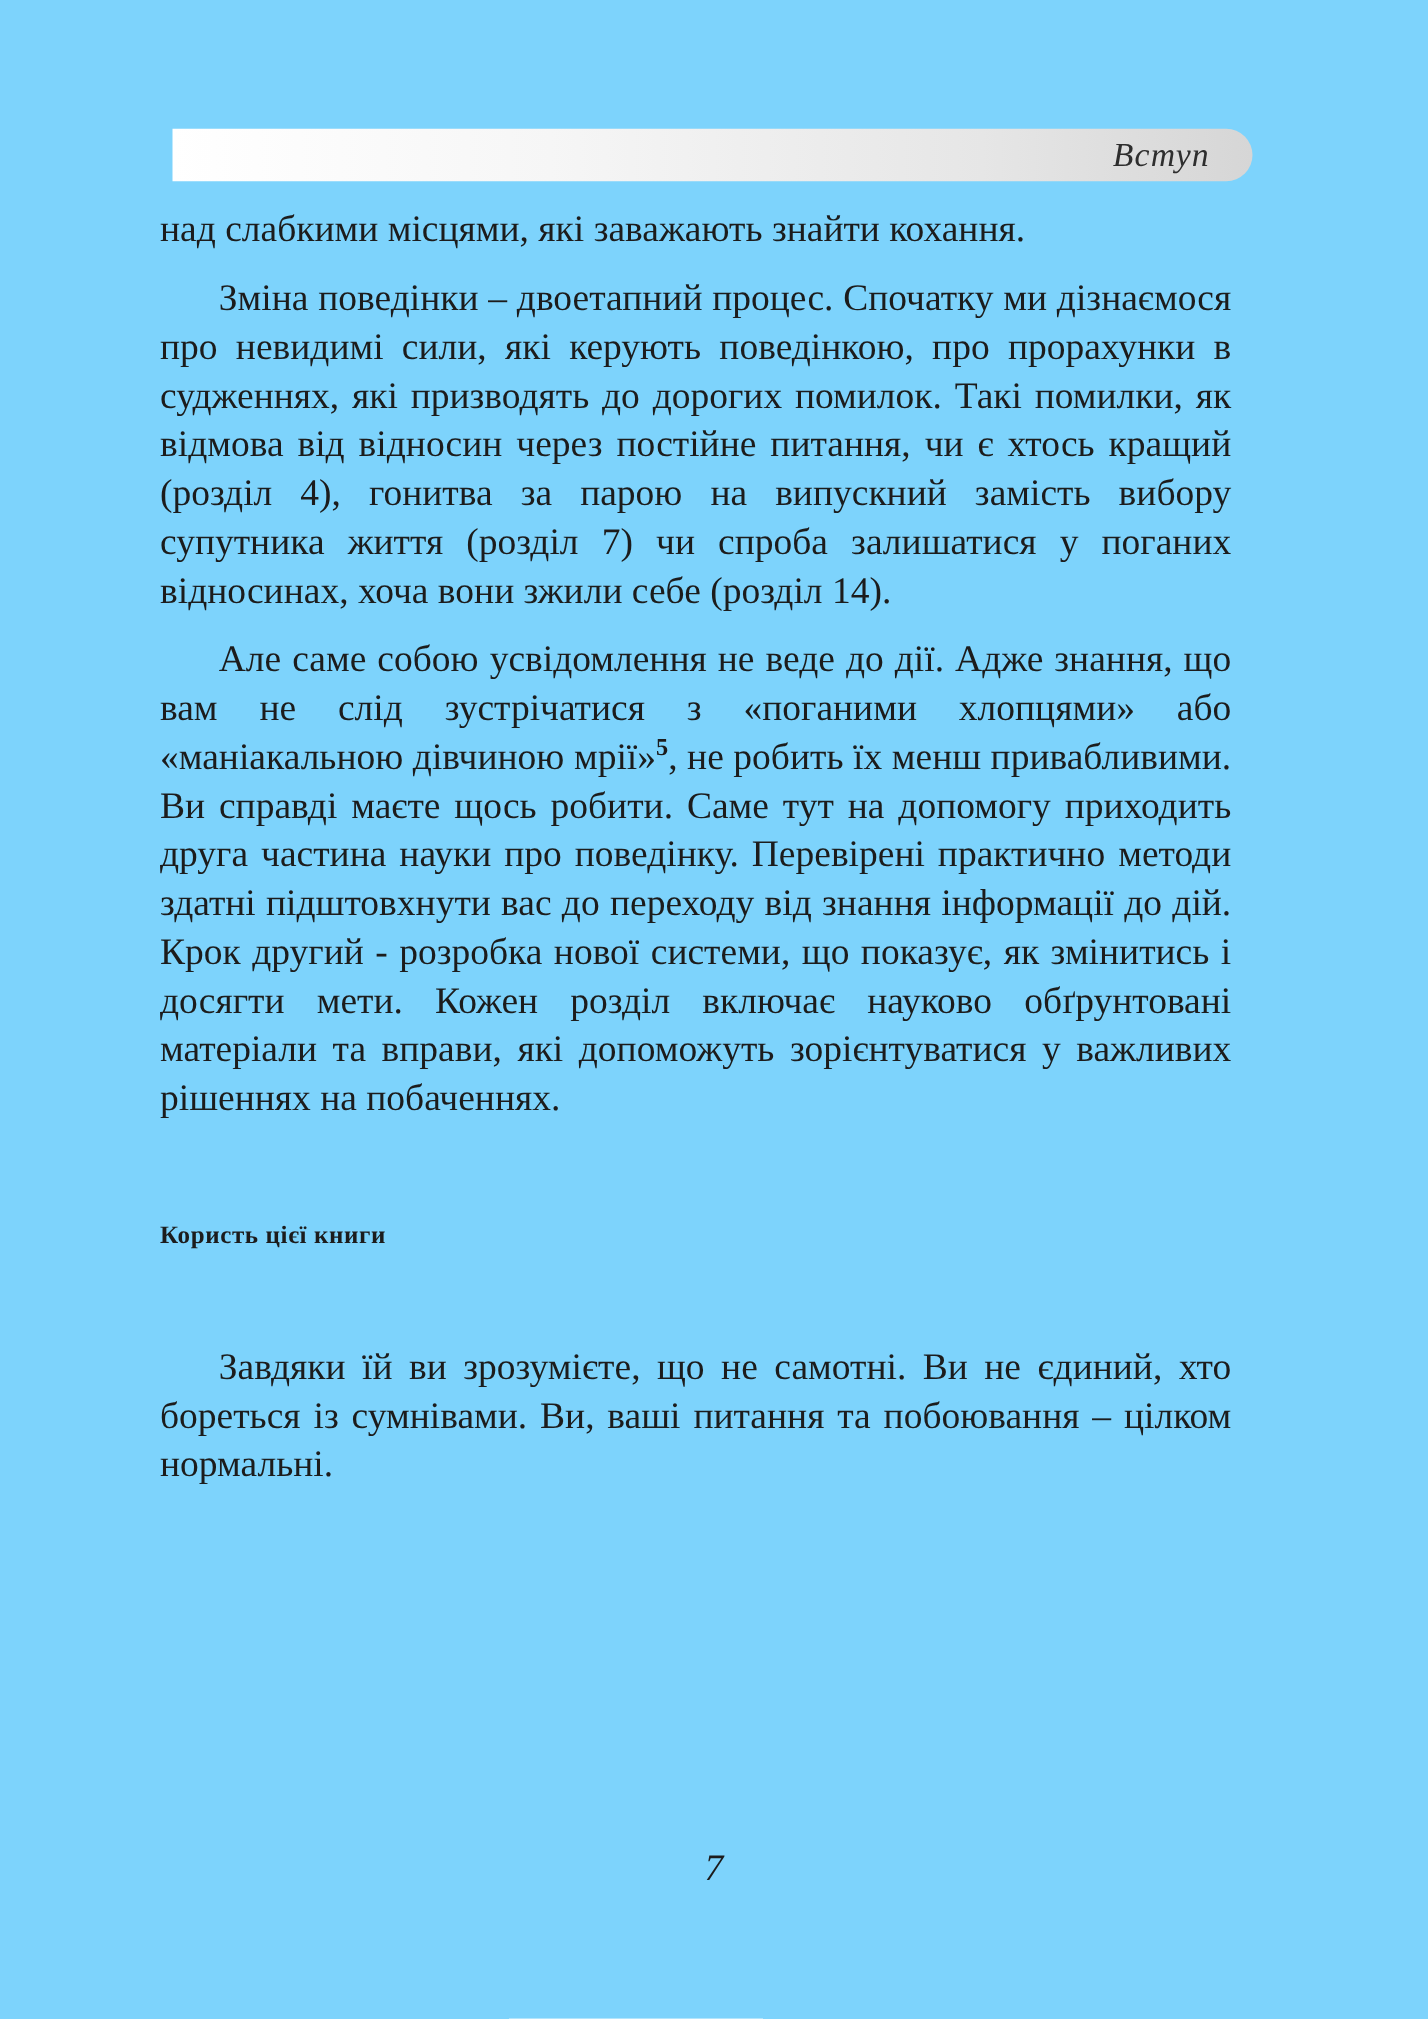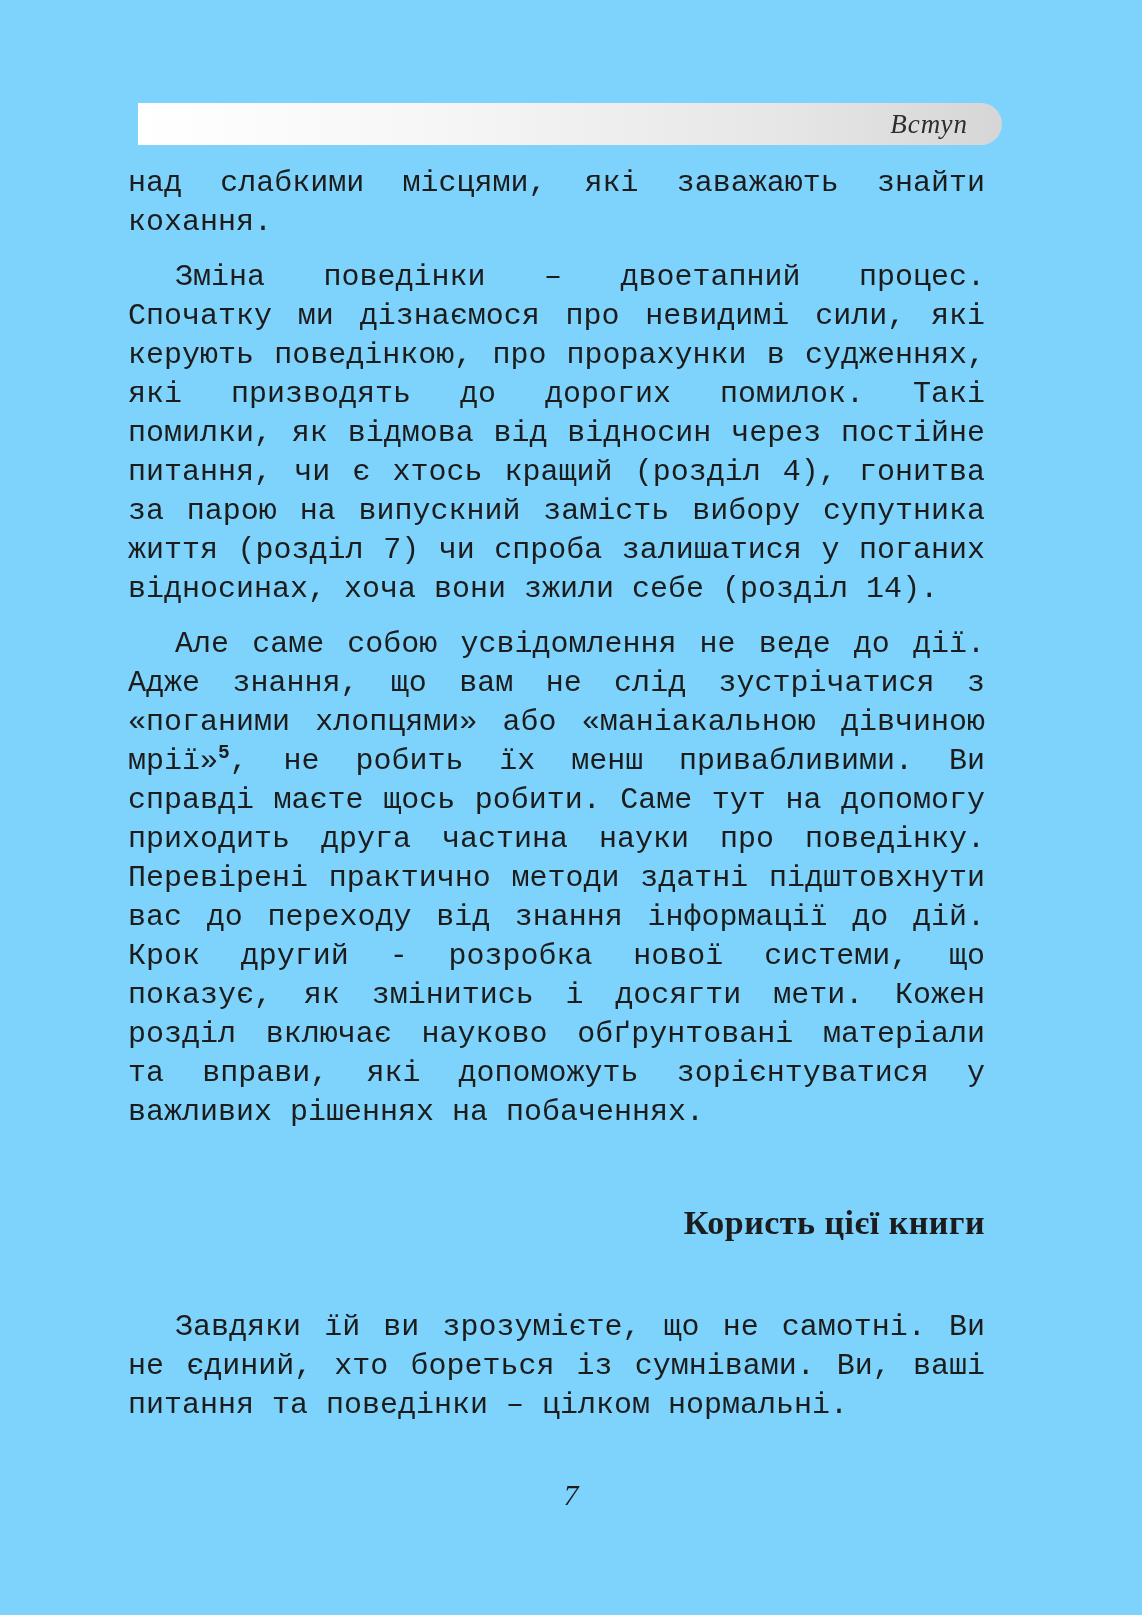--- a/index.html
+++ b/index.html
@@ -41,34 +41,33 @@
     left: 128px;
     top: 164px;
     width: 857px;
     font-size: 30px;
     line-height: 39px;
     text-align: justify;
   }
   .para {
     margin: 0 0 16px 0;
     text-indent: 47px;
-    font-family: Liberation Mono, monospace;
   }
   .para.no-indent {
     text-indent: 0;
   }
   .para.continues {
     text-align-last: justify;
     margin-bottom: 0;
   }
   .section-heading {
     margin: 71px 0 66px 0;
     font-weight: bold;
-    font-size: 34px;
-    text-align: right;
+    font-size: 20px;
+    text-align: left;
     text-indent: 0;
     letter-spacing: 0.5px;
   }
   .footnote-marker {
     font-weight: bold;
     font-size: 0.65em;
     vertical-align: super;
     line-height: 0;
   }
   .page-number {
@@ -94,20 +93,20 @@
   <main class="content">
 
     <p class="para no-indent">над слабкими місцями, які заважають знайти кохання.</p>
 
     <p class="para">Зміна поведінки – двоетапний процес. Спочатку ми дізнаємося про невидимі сили, які керують поведінкою, про прорахунки в судженнях, які призводять до дорогих помилок. Такі помилки, як відмова від відносин через постійне питання, чи є хтось кращий (розділ 4), гонитва за парою на випускний замість вибору супутника життя (розділ 7) чи спроба залишатися у поганих відносинах, хоча вони зжили себе (розділ 14).</p>
 
     <p class="para"><span>Але саме собою усвідомлення не веде до дії. Адже знання, що вам не слід зустрічатися з «поганими хлопцями» або «маніакальною дівчиною мрії»</span><sup class="footnote-marker">5</sup><span>, не робить їх менш привабливими. Ви справді маєте щось робити. Саме тут на допомогу приходить друга частина науки про поведінку. Перевірені практично методи здатні підштовхнути вас до переходу від знання інформації до дій. Крок другий - розробка нової системи, що показує, як змінитись і досягти мети. Кожен розділ включає науково обґрунтовані матеріали та вправи, які допоможуть зорієнтуватися у важливих рішеннях на побаченнях.</span></p>
 
     <h2 class="section-heading">Користь цієї книги</h2>
 
-    <p class="para">Завдяки їй ви зрозумієте, що не самотні. Ви не єдиний, хто бореться із сумнівами. Ви, ваші питання та поведінки – цілком нормальні.</p>
+    <p class="para">Завдяки їй ви зрозумієте, що не самотні. Ви не єдиний, хто бореться із сумнівами. Ви, ваші питання та побоювання – цілком нормальні.</p>
 
 
   </main>
 
   <div class="page-number">7</div>
 
 </div>
 
 </body></html>

